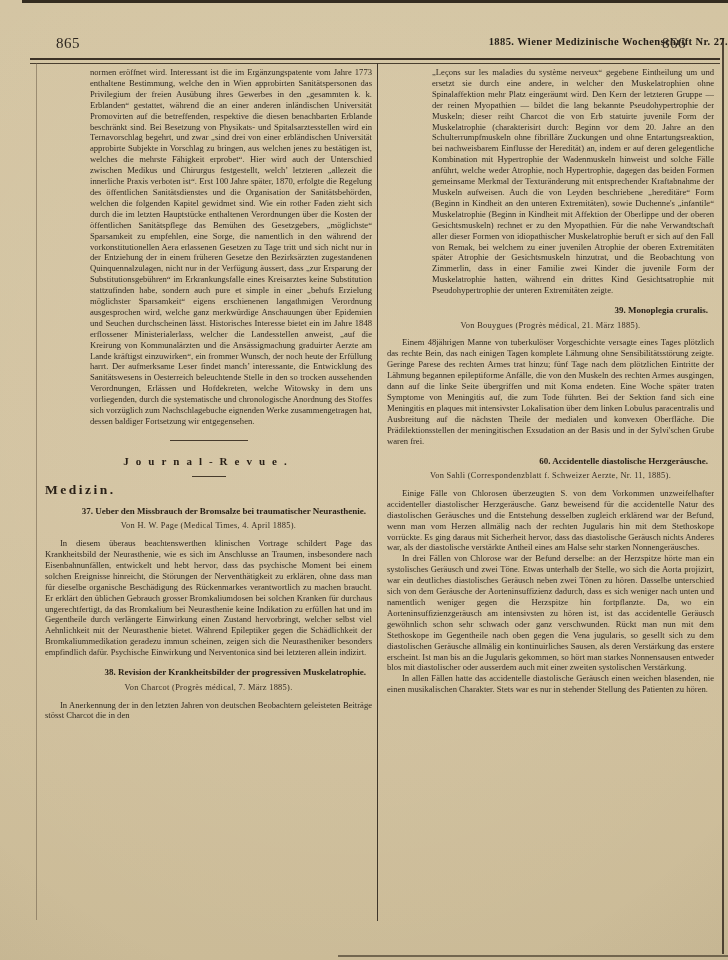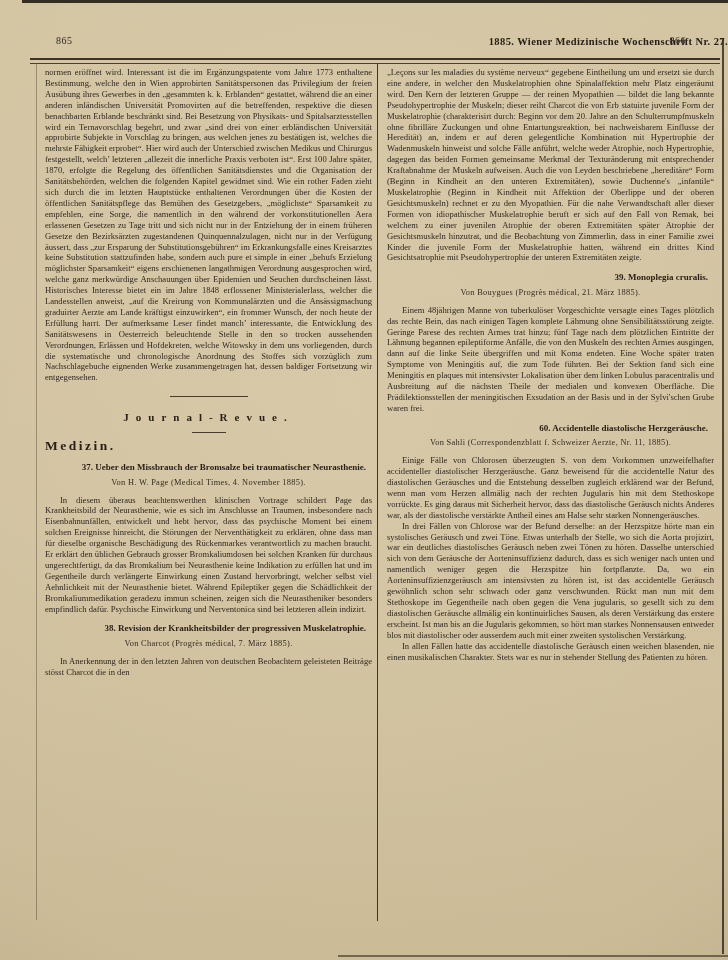--- a/index.html
+++ b/index.html
@@ -13,21 +13,21 @@
     background:
       radial-gradient(130% 110% at 48% 42%, rgba(255,250,235,0.10) 0%, rgba(0,0,0,0.00) 55%, rgba(62,48,28,0.16) 100%),
       linear-gradient(180deg,#d4c5a3 0%,#d2c2a0 55%,#cbbb97 100%);
     color:#2e2720;
   }
   
   .scan-top{position:absolute;top:0;left:22px;right:0;height:3px;background:#171009;opacity:.85;}
   .scan-right{position:absolute;top:38px;right:4px;width:2px;height:916px;background:#241a10;opacity:.75;}
   .scan-bottom{position:absolute;top:955px;left:338px;right:0;height:2px;background:#2a2014;opacity:.55;}
   
-  .pageno{position:absolute;top:35px;font-size:10px;letter-spacing:.5px;}
+  .pageno{position:absolute;top:35px;font-size:15px;letter-spacing:.5px;}
   .pageno.left{left:56px;}
   .pageno.right{right:42px;}
   .masthead{
     position:absolute;top:36px;left:0;width:100%;text-align:right;
     font-size:10.5px;font-weight:bold;letter-spacing:.4px;color:#262019;
   }
   .double-rule{
     position:absolute;top:58px;left:30px;right:8px;height:3px;
     border-top:2px solid #3c3226;border-bottom:1px solid #4a3f30;
   }
@@ -36,21 +36,21 @@
   .rule-mid{position:absolute;left:377px;top:63px;width:1px;height:858px;background:#3f362a;}
   
   .col{
     position:absolute;top:67px;width:327px;height:854px;overflow:hidden;
     font-size:8.6px;line-height:10.9px;text-align:justify;
     color:#2f2820;
   }
   .col.left{left:45px;}
   .col.right{left:387px;}
   p{margin:0;text-indent:15px;}
-  p.noindent{text-indent:0;}
+  p.noindent{text-indent:0;margin-left:45px;}
   
   .end-rule{width:78px;border-top:1px solid #453a2c;margin:13px auto 0;}
   .jr-title{
     text-align:center;font-weight:bold;font-size:11px;letter-spacing:7px;
     margin:15px 0 0;color:#281f16;white-space:nowrap;
   }
   .jr-rule{width:34px;border-top:1px solid #453a2c;margin:9px auto 8px;}
   .sec-title{
     text-align:left;font-weight:bold;font-size:13.5px;letter-spacing:2.5px;
     margin:4px 0 10px;color:#281f16;
@@ -82,21 +82,21 @@
 
   <div class="col left">
     <p class="noindent">normen eröffnet wird. Interessant ist die im Ergänzungspatente vom Jahre 1773 enthaltene Bestimmung, welche den in Wien approbirten Sanitätspersonen das Privilegium der freien Ausübung ihres Gewerbes in den „gesammten k. k. Erblanden“ gestattet, während die an einer anderen inländischen Universität Promovirten auf die betreffenden, respektive die diesen benachbarten Erblande beschränkt sind. Bei Besetzung von Physikats- und Spitalsarztesstellen wird ein Ternavorschlag begehrt, und zwar „sind drei von einer erbländischen Universität approbirte Subjekte in Vorschlag zu bringen, aus welchen jenes zu bestätigen ist, welches die mehrste Fähigkeit erprobet“. Hier wird auch der Unterschied zwischen Medikus und Chirurgus festgestellt, welch’ letzteren „allezeit die innerliche Praxis verboten ist“. Erst 100 Jahre später, 1870, erfolgte die Regelung des öffentlichen Sanitätsdienstes und die Organisation der Sanitätsbehörden, welchen die folgenden Kapitel gewidmet sind. Wie ein rother Faden zieht sich durch die im letzten Hauptstücke enthaltenen Verordnungen über die Kosten der öffentlichen Sanitätspflege das Bemühen des Gesetzgebers, „möglichste“ Sparsamkeit zu empfehlen, eine Sorge, die namentlich in den während der vorkonstitutionellen Aera erlassenen Gesetzen zu Tage tritt und sich nicht nur in der Entziehung der in einem früheren Gesetze den Bezirksärzten zugestandenen Quinquennalzulagen, nicht nur in der Verfügung äussert, dass „zur Ersparung der Substitutionsgebühren“ im Erkrankungsfalle eines Kreisarztes keine Substitution stattzufinden habe, sondern auch pure et simple in einer „behufs Erzielung möglichster Sparsamkeit“ eigens erschienenen langathmigen Verordnung ausgesprochen wird, welche ganz merkwürdige Anschauungen über Epidemien und Seuchen durchscheinen lässt. Historisches Interesse bietet ein im Jahre 1848 erflossener Ministerialerlass, welcher die Landesstellen anweist, „auf die Kreirung von Kommunalärzten und die Ansässigmachung graduirter Aerzte am Lande kräftigst einzuwirken“, ein frommer Wunsch, der noch heute der Erfüllung harrt. Der aufmerksame Leser findet manch’ interessante, die Entwicklung des Sanitätswesens in Oesterreich beleuchtende Stelle in den so trocken aussehenden Verordnungen, Erlässen und Hofdekreten, welche Witowsky in dem uns vorliegenden, durch die systematische und chronologische Anordnung des Stoffes sich vorzüglich zum Nachschlagebuche eignenden Werke zusammengetragen hat, dessen baldiger Fortsetzung wir entgegensehen.</p>
 
     <div class="end-rule"></div>
     <div class="jr-title">Journal-Revue.</div>
     <div class="jr-rule"></div>
     <div class="sec-title">Medizin.</div>
 
     <p class="art-head">37. Ueber den Missbrauch der Bromsalze bei traumatischer Neurasthenie.</p>
-    <p class="byline">Von H. W. Page (Medical Times, 4. November 1885).</p>
+    <p class="byline">Von H. W. Page (Medical Times, 4. April 1885).</p>
     <p>In diesem überaus beachtenswerthen klinischen Vortrage schildert Page das Krankheitsbild der Neurasthenie, wie es sich im Anschlusse an Traumen, insbesondere nach Eisenbahnunfällen, entwickelt und hebt hervor, dass das psychische Moment bei einem solchen Ereignisse hinreicht, die Störungen der Nerventhätigkeit zu erklären, ohne dass man für dieselbe organische Beschädigung des Rückenmarkes verantwortlich zu machen braucht. Er erklärt den üblichen Gebrauch grosser Bromkaliumdosen bei solchen Kranken für durchaus ungerechtfertigt, da das Bromkalium bei Neurasthenie keine Indikation zu erfüllen hat und im Gegentheile durch verlängerte Einwirkung einen Zustand hervorbringt, welcher selbst viel Aehnlichkeit mit der Neurasthenie bietet. Während Epileptiker gegen die Schädlichkeit der Bromkaliummedikation geradezu immun scheinen, zeigen sich die Neurastheniker besonders empfindlich dafür. Psychische Einwirkung und Nerventonica sind bei letzteren allein indizirt.</p>
 
     <p class="art-head">38. Revision der Krankheitsbilder der progressiven Muskelatrophie.</p>
     <p class="byline">Von Charcot (Progrès médical, 7. März 1885).</p>
     <p>In Anerkennung der in den letzten Jahren von deutschen Beobachtern geleisteten Beiträge stösst Charcot die in den</p>
   </div>
 
   <div class="col right">
     <p class="noindent">„Leçons sur les maladies du système nerveux“ gegebene Eintheilung um und ersetzt sie durch eine andere, in welcher den Muskelatrophien ohne Spinalaffektion mehr Platz eingeräumt wird. Den Kern der letzteren Gruppe — der reinen Myopathien — bildet die lang bekannte Pseudohypertrophie der Muskeln; dieser reiht Charcot die von Erb statuirte juvenile Form der Muskelatrophie (charakterisirt durch: Beginn vor dem 20. Jahre an den Schulterrumpfmuskeln ohne fibrilläre Zuckungen und ohne Entartungsreaktion, bei nachweisbarem Einflusse der Heredität) an, indem er auf deren gelegentliche Kombination mit Hypertrophie der Wadenmuskeln hinweist und solche Fälle anführt, welche weder Atrophie, noch Hypertrophie, dagegen das beiden Formen gemeinsame Merkmal der Texturänderung mit entsprechender Kraftabnahme der Muskeln aufweisen. Auch die von Leyden beschriebene „hereditäre“ Form (Beginn in Kindheit an den unteren Extremitäten), sowie Duchenne's „infantile“ Muskelatrophie (Beginn in Kindheit mit Affektion der Oberlippe und der oberen Gesichtsmuskeln) rechnet er zu den Myopathien. Für die nahe Verwandtschaft aller dieser Formen von idiopathischer Muskelatrophie beruft er sich auf den Fall von Remak, bei welchem zu einer juvenilen Atrophie der oberen Extremitäten später Atrophie der Gesichtsmuskeln hinzutrat, und die Beobachtung von Zimmerlin, dass in einer Familie zwei Kinder die juvenile Form der Muskelatrophie hatten, während ein drittes Kind Gesichtsatrophie mit Pseudohypertrophie der unteren Extremitäten zeigte.</p>
 

